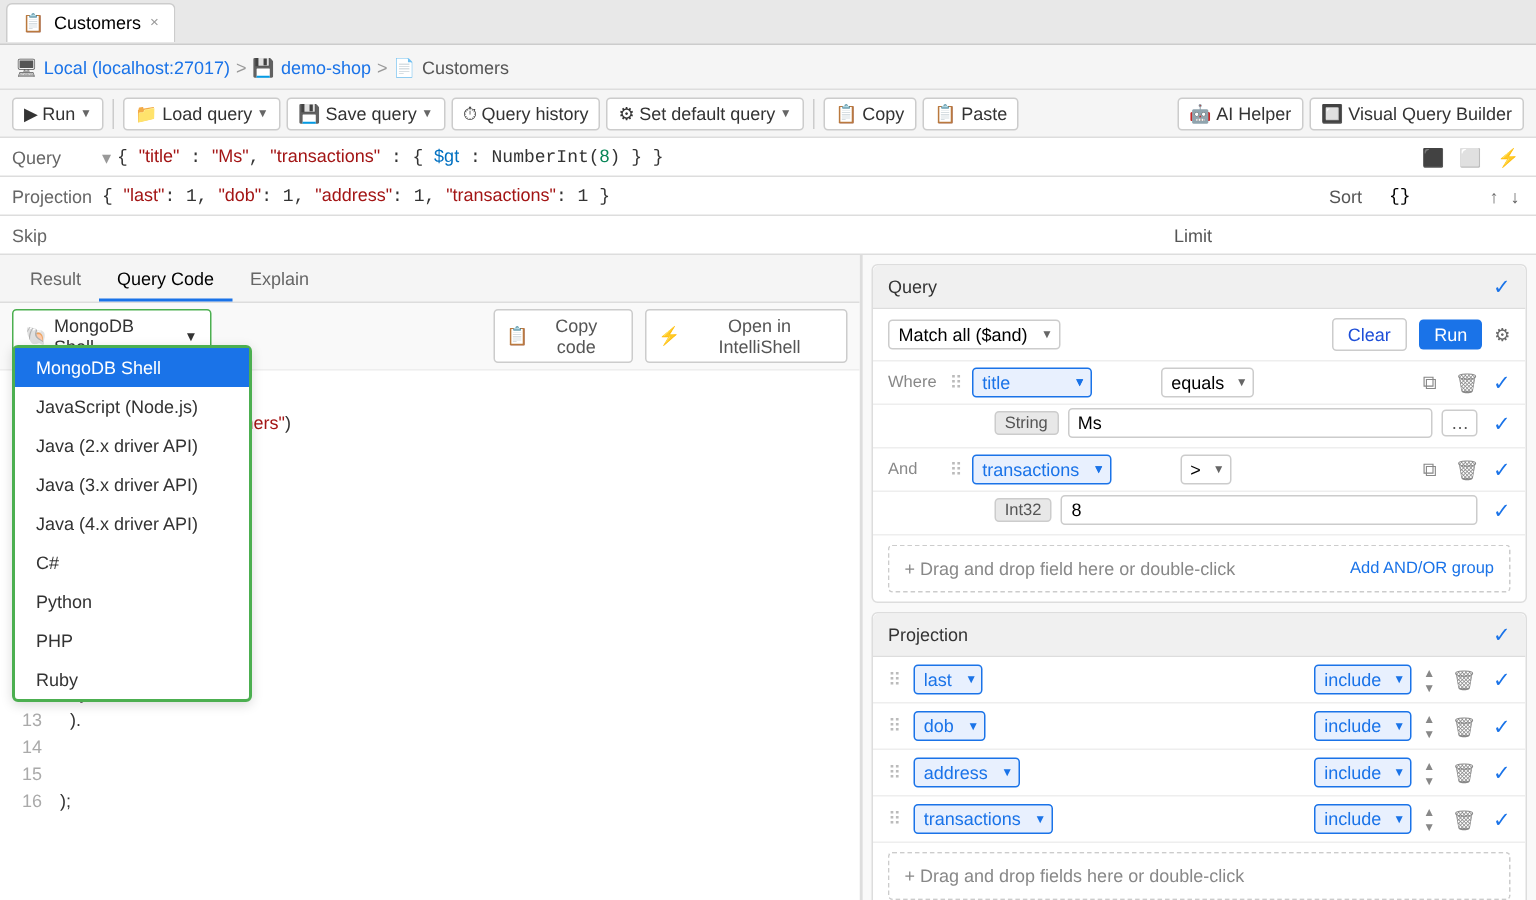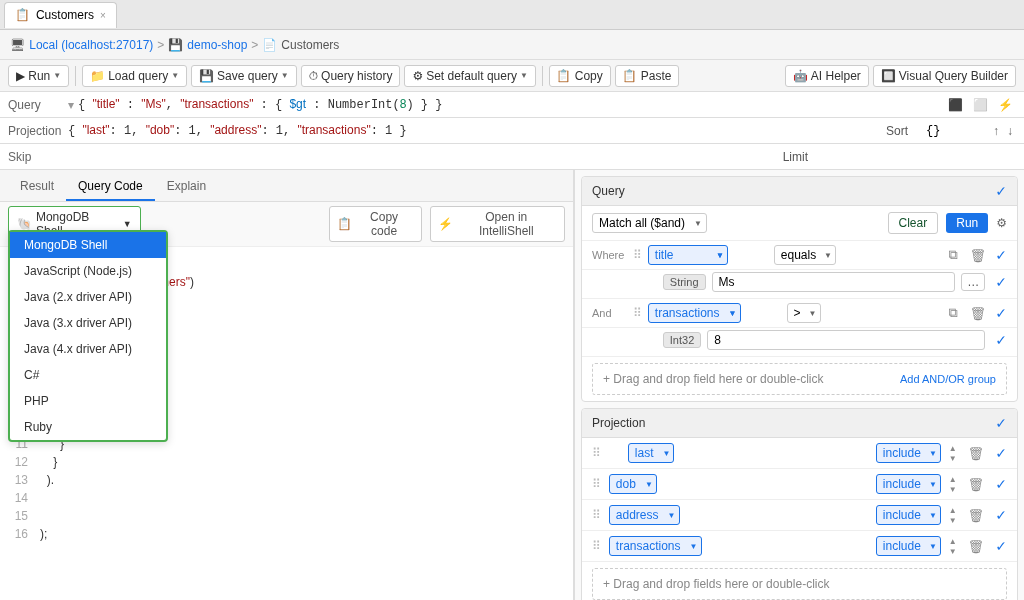--- a/index.html
+++ b/index.html
@@ -53,21 +53,21 @@
     
     .right-panel { width: 450px; flex-shrink: 0; background: #f9f9f9; overflow-y: auto; border-left: 1px solid #ddd; }
     .rp-section { border: 1px solid #ddd; margin: 6px; border-radius: 4px; background: #fff; }
     .rp-header { display: flex; align-items: center; justify-content: space-between; padding: 6px 10px; background: #f0f0f0; border-bottom: 1px solid #ddd; border-radius: 4px 4px 0 0; font-weight: 500; color: #333; }
     .blue-check { color: #1a73e8; font-size: 14px; }
 
     .match-row { display: flex; align-items: center; padding: 6px 10px; gap: 8px; border-bottom: 1px solid #eee; }
     .match-select { padding: 2px 20px 2px 6px; border: 1px solid #ccc; border-radius: 3px; background: #fff; appearance: none; cursor: pointer; font-size: 12px; }
     .match-select-wrap { position: relative; display: inline-block; }
     .match-select-wrap::after { content: '▼'; position: absolute; right: 5px; top: 50%; transform: translateY(-50%); font-size: 8px; color: #666; pointer-events: none; }
-    .btn-clear { padding: 3px 10px; background: #fff; border: 1px solid #ccc; border-radius: 3px; cursor: pointer; color: #14532d; }
+    .btn-clear { padding: 3px 10px; background: #fff; border: 1px solid #ccc; border-radius: 3px; cursor: pointer; color: #1d4ed8; }
     .btn-run { padding: 3px 10px; background: #1a73e8; border: none; border-radius: 3px; cursor: pointer; color: #fff; }
     .settings-icon { color: #666; cursor: pointer; }
 
     .where-label { color: #888; font-size: 11px; width: 35px; flex-shrink: 0; }
 
     .condition-row { display: flex; align-items: center; padding: 4px 10px; gap: 6px; border-bottom: 1px solid #eee; }
     .drag-handle { color: #bbb; cursor: grab; font-size: 12px; }
     .field-select { padding: 2px 4px; border: 1px solid #1a73e8; border-radius: 3px; background: #e8f0fe; color: #1a73e8; cursor: pointer; font-size: 12px; min-width: 80px; }
     .blue-select-wrap { position: relative; display: inline-block; }
     .blue-select-wrap::after { content: '▼'; position: absolute; right: 4px; top: 50%; transform: translateY(-50%); font-size: 8px; color: #1a73e8; pointer-events: none; }
@@ -218,20 +218,21 @@
         <span>MongoDB Shell</span>
         <span style="font-size:9px;">▼</span>
       </div>
       <div class="lang-dropdown">
         <div class="lang-item selected">MongoDB Shell</div>
         <div class="lang-item">JavaScript (Node.js)</div>
         <div class="lang-item">Java (2.x driver API)</div>
         <div class="lang-item">Java (3.x driver API)</div>
         <div class="lang-item">Java (4.x driver API)</div>
         <div class="lang-item">C#</div>
+        <div class="lang-item">Python</div>
         <div class="lang-item">PHP</div>
         <div class="lang-item">Ruby</div>
       </div>
       <button class="copy-code-btn" style="margin-left:180px;">
         <span>📋</span>
         <span>Copy code</span>
       </button>
       <button class="copy-code-btn">
         <span>⚡</span>
         <span>Open in IntelliShell</span>
@@ -383,21 +384,21 @@
     </div>
 
     <div class="rp-section">
       <div class="rp-header">
         <span>Projection</span>
         <span class="blue-check">✓</span>
       </div>
 
       <div class="proj-row">
         <span class="drag-handle">⠿</span>
-        <div style="position:relative;display:inline-block;margin-right:6px;margin-left:19px;">
+        <div style="position:relative;display:inline-block;margin-right:6px;">
           <span style="display:inline-block;padding:2px 20px 2px 6px;border:1px solid #1a73e8;border-radius:3px;background:#e8f0fe;color:#1a73e8;cursor:pointer;font-size:12px;">last</span>
           <span style="position:absolute;right:4px;top:50%;transform:translateY(-50%);font-size:8px;color:#1a73e8;pointer-events:none;">▼</span>
         </div>
         <span style="flex:1;"></span>
         <div class="include-select-wrap">
           <select class="include-select">
             <option>include</option>
           </select>
         </div>
         <div class="arrow-updown">

